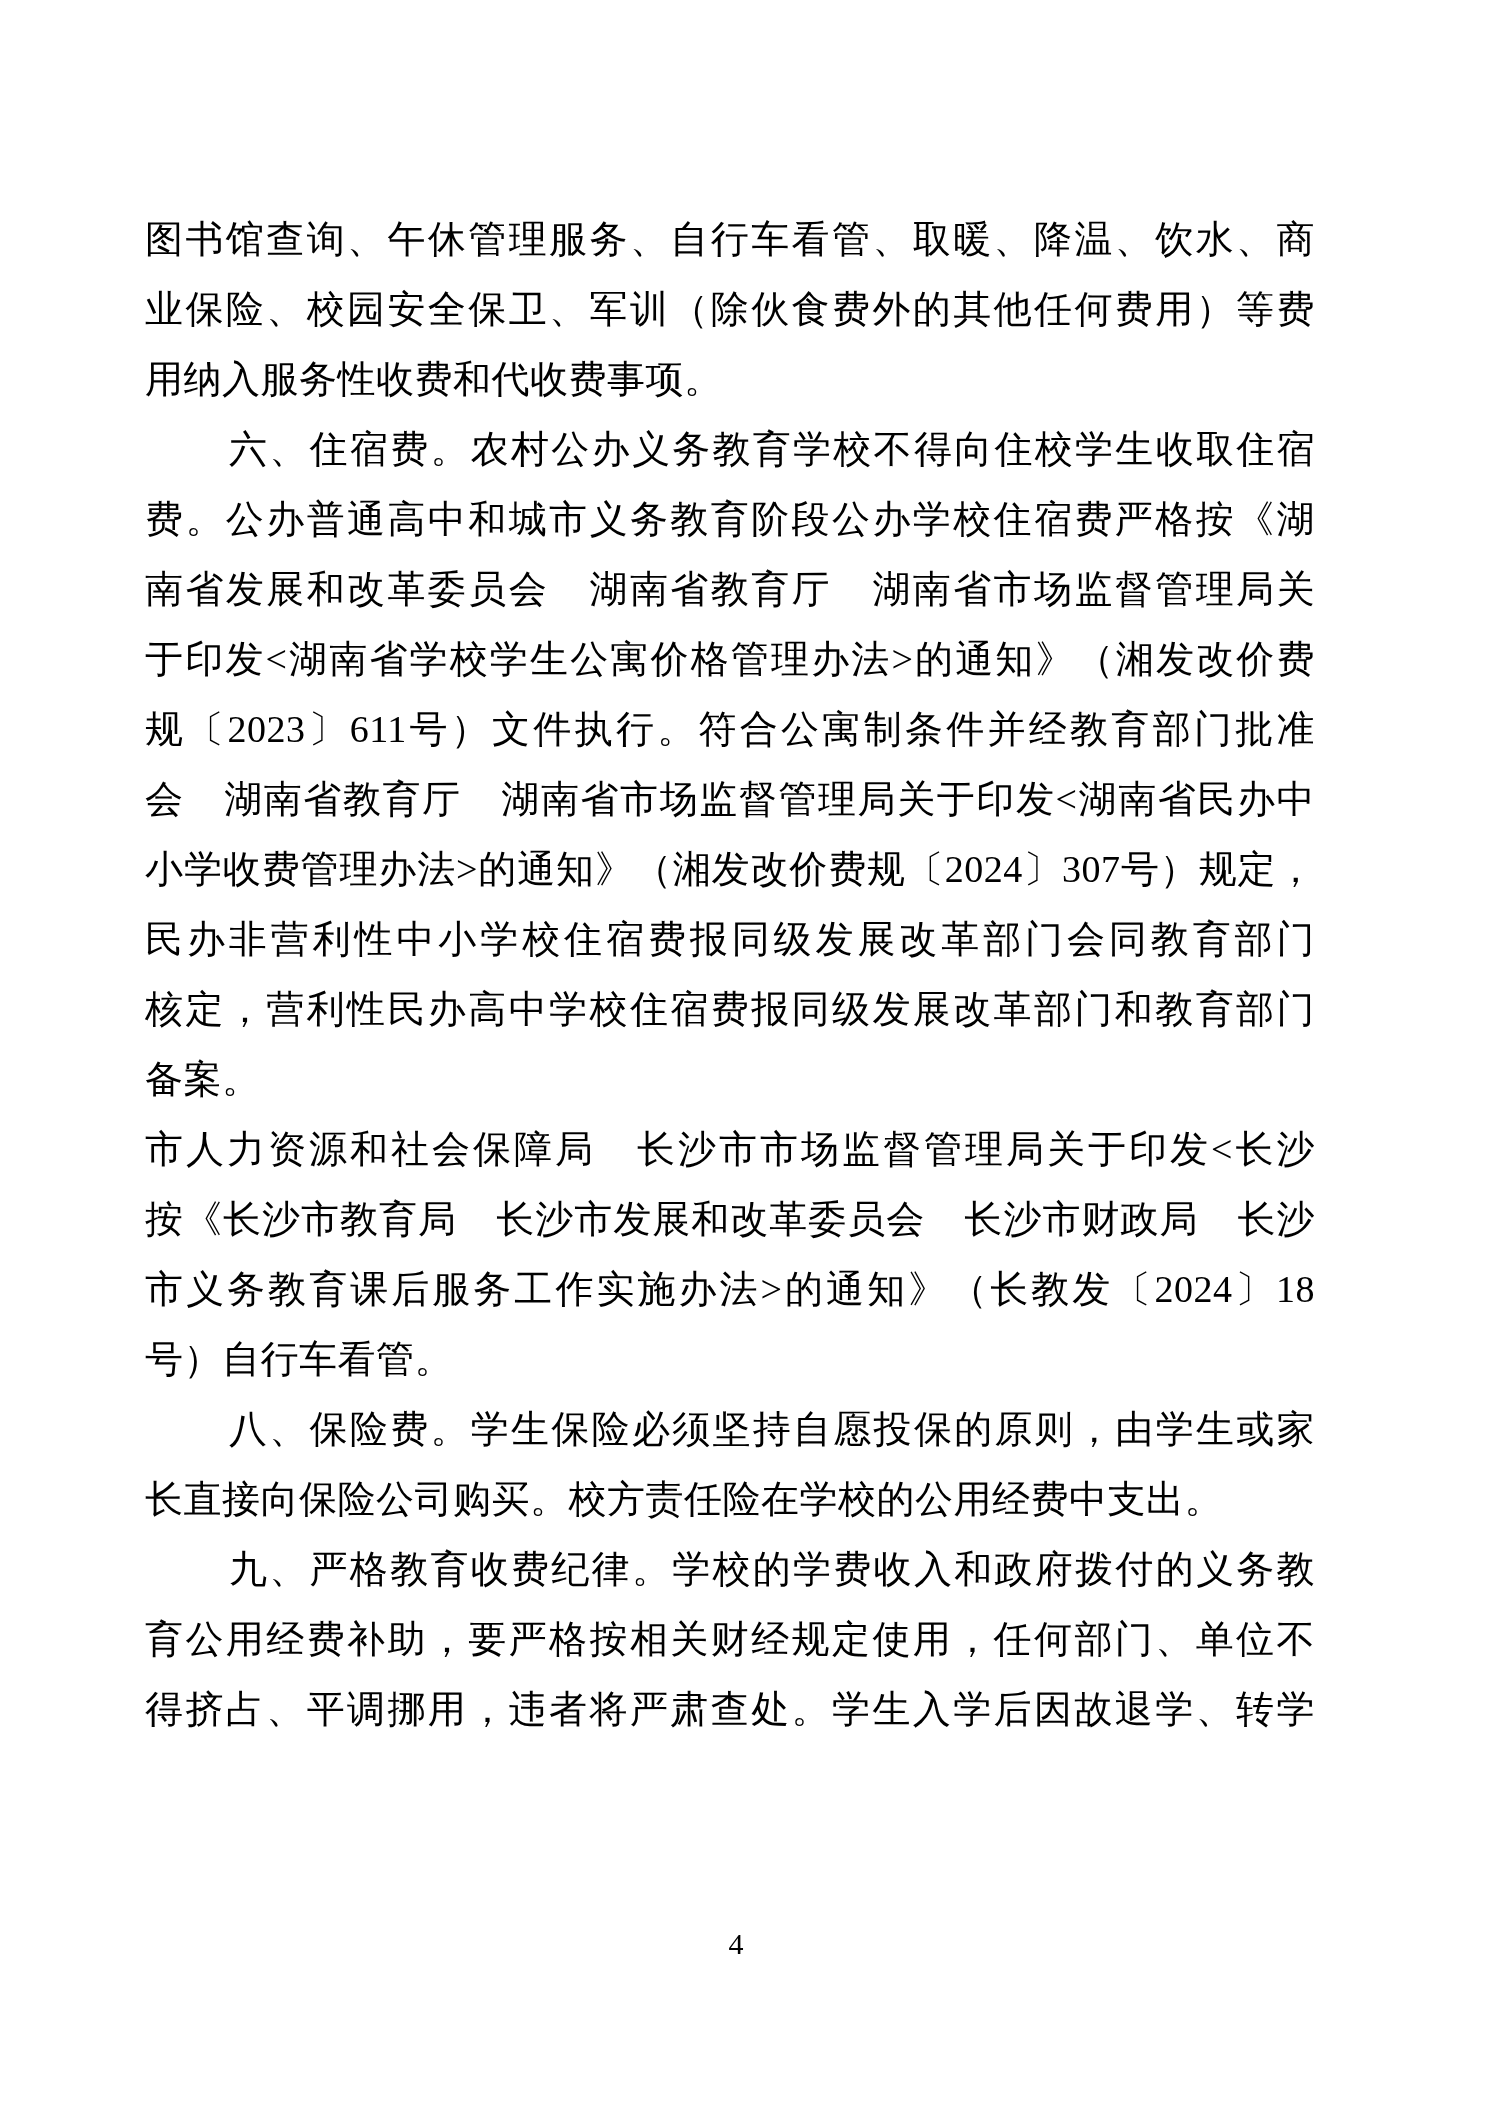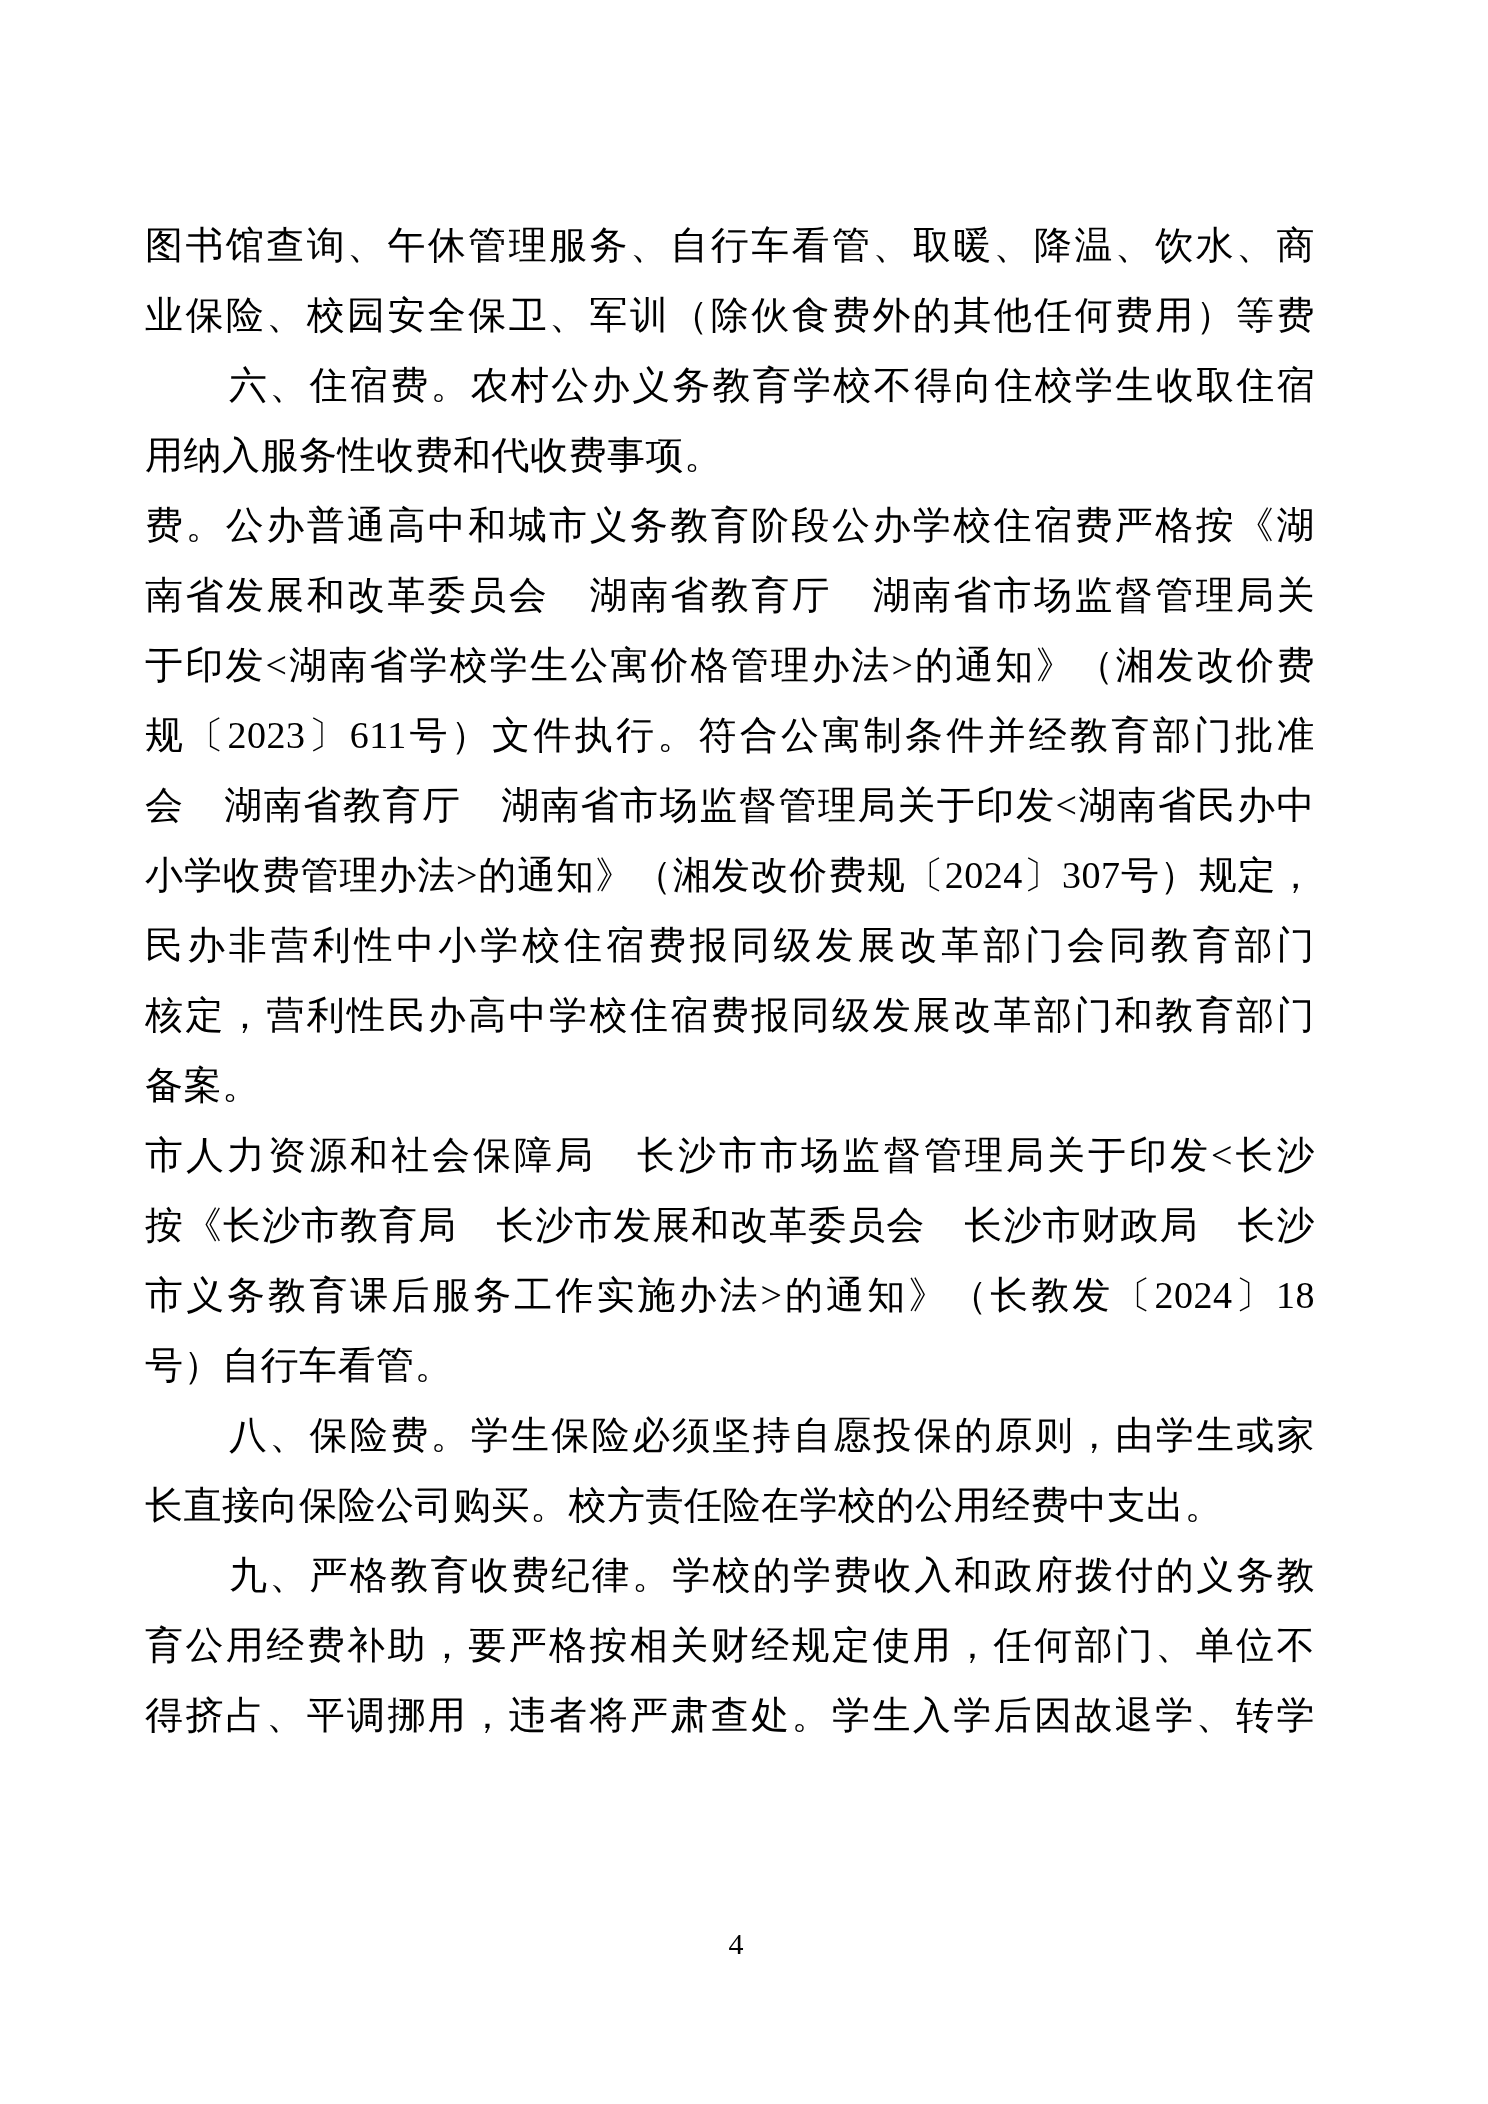--- a/index.html
+++ b/index.html
@@ -13,21 +13,21 @@
     height: 2104px;
     background: #ffffff;
     margin: 0 auto;
     overflow: hidden;
     font-family: "Liberation Serif", "DejaVu Serif", serif;
     color: #000000;
   }
   .text-block {
     position: absolute;
     left: 145px;
-    top: 210px;
+    top: 204px;
     width: 1170px;
   }
   .line {
     height: 70px;
     line-height: 70px;
     font-size: 38px;
     letter-spacing: 0.5px;
     text-align: justify;
     text-align-last: left;
     text-justify: inter-character;
@@ -52,22 +52,22 @@
     color: #000000;
   }
 </style>
 </head>
 <body>
 
 <div class="page">
   <div class="text-block" id="text-block">
       <div class="line fill">图书馆查询、午休管理服务、自行车看管、取暖、降温、饮水、商</div>
       <div class="line fill">业保险、校园安全保卫、军训（除伙食费外的其他任何费用）等费</div>
+      <div class="line">用纳入服务性收费和代收费事项。</div>
       <div class="line fill indent">六、住宿费。农村公办义务教育学校不得向住校学生收取住宿</div>
-      <div class="line">用纳入服务性收费和代收费事项。</div>
       <div class="line fill">费。公办普通高中和城市义务教育阶段公办学校住宿费严格按《湖</div>
       <div class="line fill">南省发展和改革委员会　湖南省教育厅　湖南省市场监督管理局关</div>
       <div class="line fill">于印发&lt;湖南省学校学生公寓价格管理办法&gt;的通知》（湘发改价费</div>
       <div class="line fill">规〔2023〕611号）文件执行。符合公寓制条件并经教育部门批准</div>
       <div class="line fill">会　湖南省教育厅　湖南省市场监督管理局关于印发&lt;湖南省民办中</div>
       <div class="line fill">小学收费管理办法&gt;的通知》（湘发改价费规〔2024〕307号）规定，</div>
       <div class="line fill">民办非营利性中小学校住宿费报同级发展改革部门会同教育部门</div>
       <div class="line fill">核定，营利性民办高中学校住宿费报同级发展改革部门和教育部门</div>
       <div class="line">备案。</div>
       <div class="line fill">市人力资源和社会保障局　长沙市市场监督管理局关于印发&lt;长沙</div>

